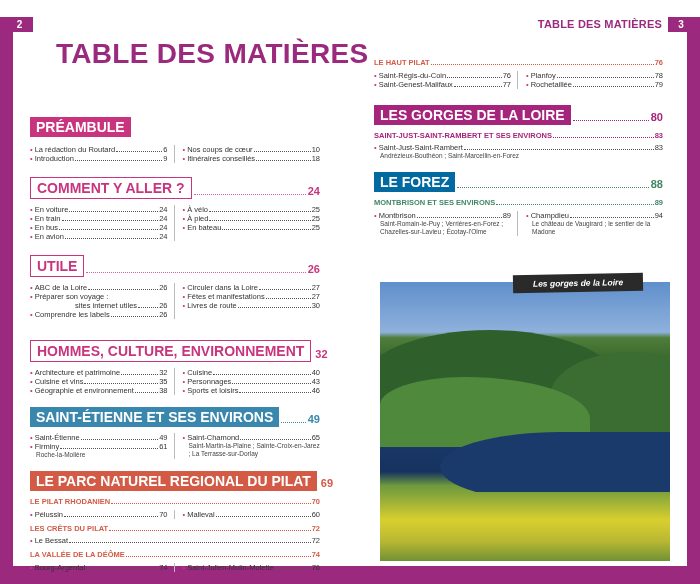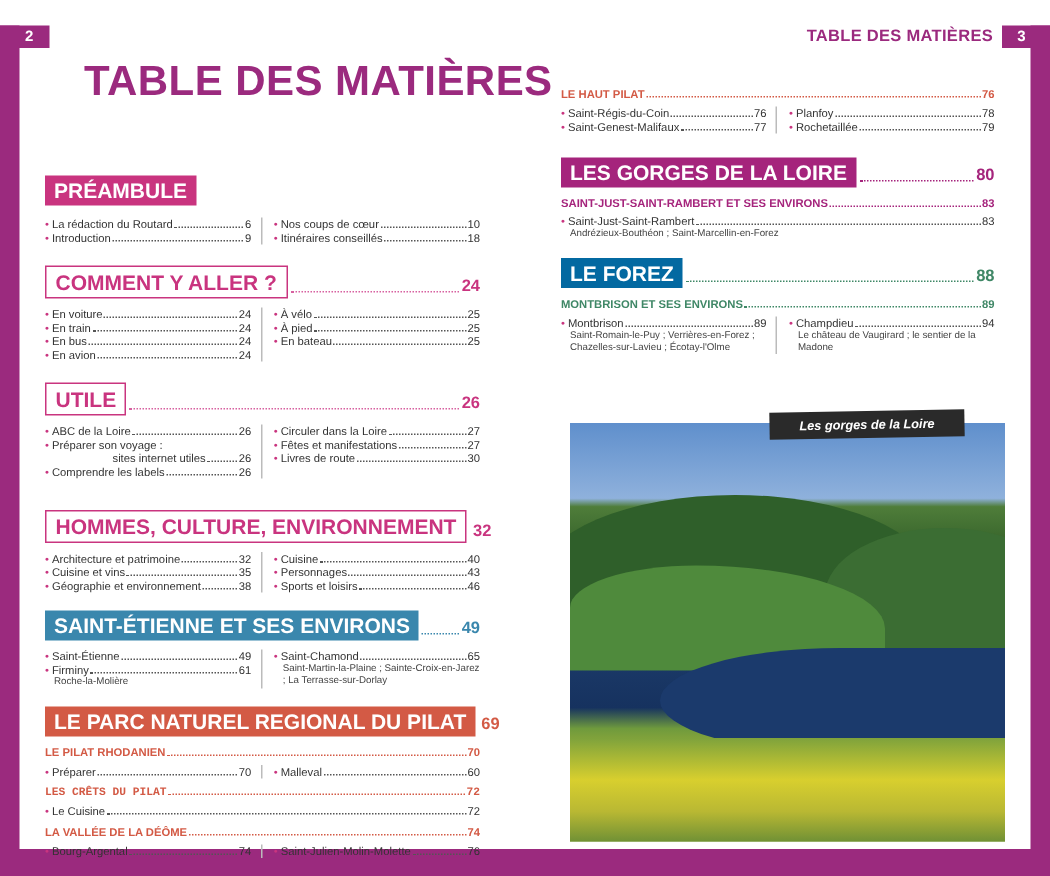--- a/index.html
+++ b/index.html
@@ -313,42 +313,42 @@
     </div>
     <div class="subhead red" style="margin-top:6px;">
         <span>LE PILAT RHODANIEN</span>
         <span class="dots red"></span>
         <span>70</span>
       </div>
     <div class="two" style="margin-top:3px;">
       <div class="c l">
           <div class="entry">
             <span class="bul">•</span>
-            <span class="lbl">Préparer</span>
+            <span class="lbl">Pélussin</span>
             <span class="dots"></span>
             <span class="pg">70</span>
           </div>
         </div>
       <div class="c r">
           <div class="entry">
             <span class="bul">•</span>
             <span class="lbl">Malleval</span>
             <span class="dots"></span>
             <span class="pg">60</span>
           </div>
         </div>
     </div>
-    <div class="subhead red" style="margin-top:5px;font-family:Liberation Mono, monospace;">
+    <div class="subhead red" style="margin-top:5px;">
         <span>LES CRÊTS DU PILAT</span>
         <span class="dots red"></span>
         <span>72</span>
       </div>
     <div class="entry single">
         <span class="bul">•</span>
-        <span class="lbl">Le Cuisine</span>
+        <span class="lbl">Le Bessat</span>
         <span class="dots"></span>
         <span class="pg">72</span>
       </div>
     <div class="subhead red" style="margin-top:5px;">
         <span>LA VALLÉE DE LA DÉÔME</span>
         <span class="dots red"></span>
         <span>74</span>
       </div>
     <div class="two" style="margin-top:3px;">
       <div class="c l">

